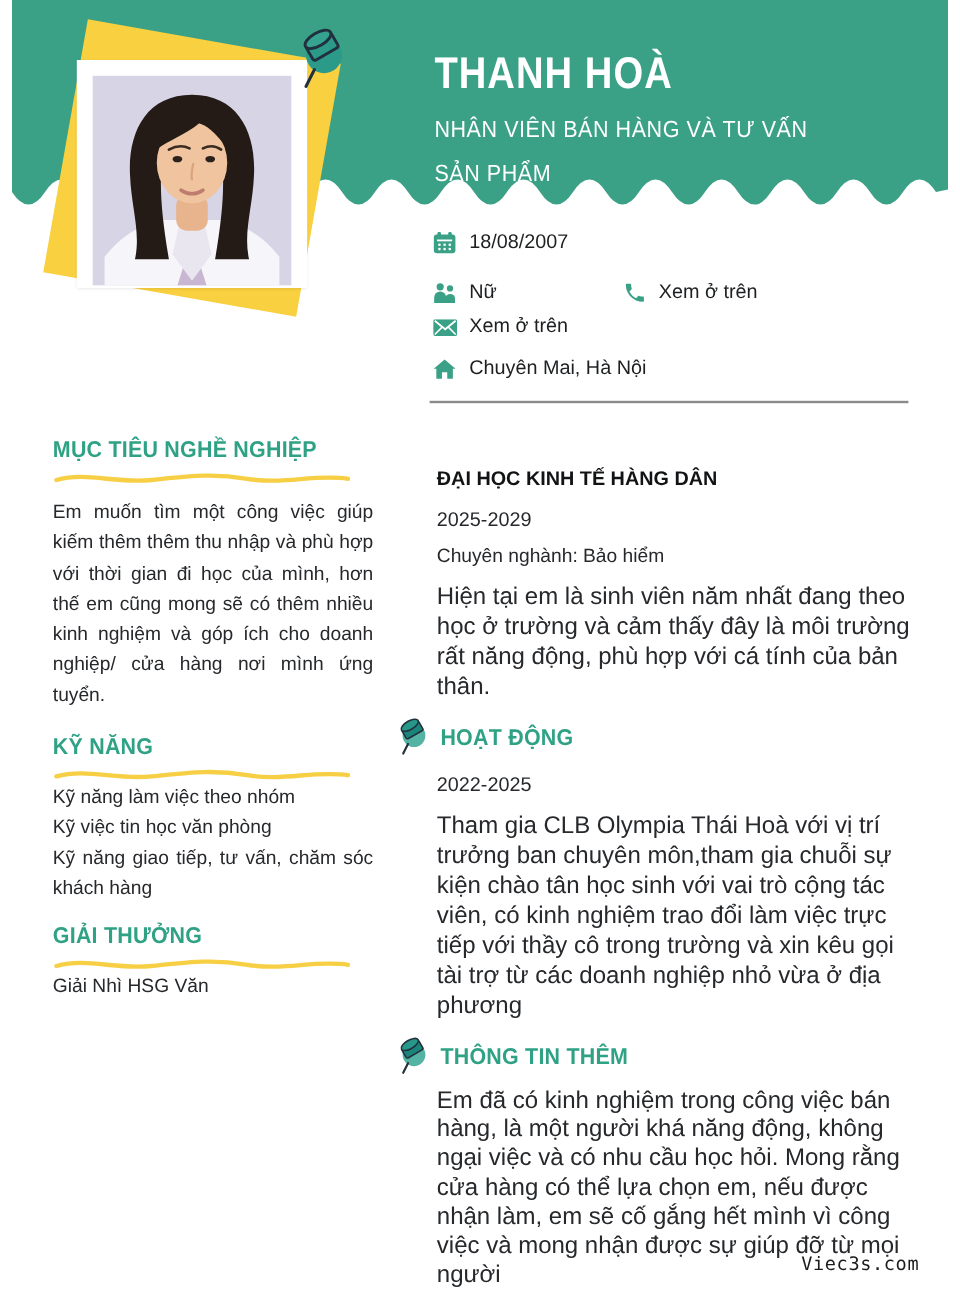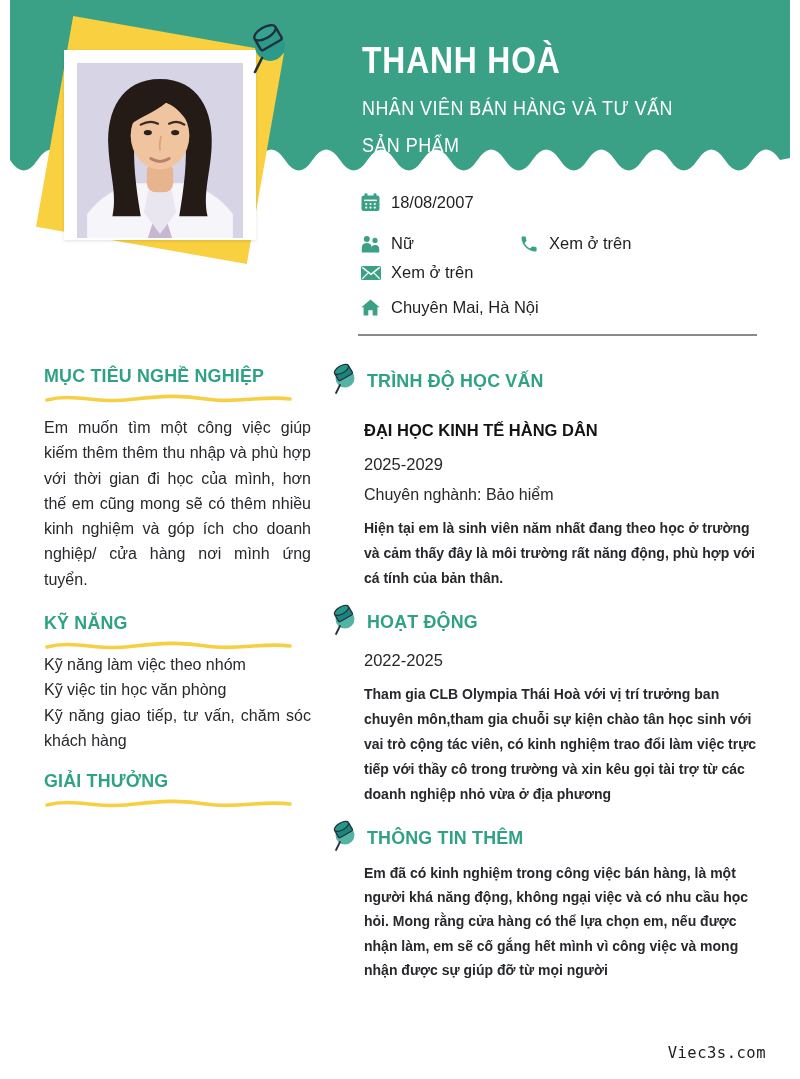--- a/index.html
+++ b/index.html
@@ -52,21 +52,21 @@
   .r-header{display:flex;align-items:flex-start;}
   .r-pin{width:28px;height:33px;flex:none;margin-top:-2px;}
   .r-title{
     display:inline-block;transform:scaleX(.94);transform-origin:left top;
     font-size:19px;font-weight:bold;color:#2fa286;white-space:nowrap;margin-left:9px;margin-top:6px;letter-spacing:.2px;
   }
   .r-content{margin-left:34px;}
   .r-school{font-size:16.5px;font-weight:bold;color:#121314;margin-top:26px;}
   .r-period{font-size:16.5px;margin-top:15px;color:#26282b;}
   .r-major{font-size:16px;margin-top:12px;color:#26282b;}
-  .r-desc{font-size:14px;line-height:25px;margin-top:12px;color:#26282b;font-weight:bold;}
+  .r-desc{font-size:20px;line-height:25px;margin-top:12px;color:#26282b;}
   .r-desc.tight{line-height:24.2px;margin-top:9px;}
   .r-sec{margin-top:14px;}
   
   .brand{
     position:absolute;right:34px;top:1044px;font-family:"DejaVu Sans Mono",monospace;
     font-size:15.5px;color:#1c1c1c;letter-spacing:.5px;
   }
 </style>
 </head>
 <body>
@@ -190,38 +190,28 @@
       <div class="skill-item">Kỹ năng làm việc theo nhóm</div>
       <div class="skill-item">Kỹ việc tin học văn phòng</div>
       <div class="skill-item">Kỹ năng giao tiếp, tư vấn, chăm sóc khách hàng</div>
     </div>
 
     <div class="sec-gap2">
       <span class="l-heading">GIẢI THƯỞNG</span>
       <svg class="squiggle" width="250" height="13" viewBox="0 0 250 13">
         <path d="M3,8 C28,1 52,11 82,8 C112,5 132,2 162,7 C192,12 218,3 246,7" stroke="#f7cf45" stroke-width="3.6" fill="none" stroke-linecap="round"></path>
       </svg>
+      <div class="skill-item">Giải Nhì HSG Văn</div>
     </div>
 
   </div>
 
   <div class="right-col">
 
     <div>
-      <div class="r-header">
-        <svg class="r-pin" viewBox="0 0 28 33">
-          <circle cx="15" cy="16" r="9.5" fill="#55b3a4"></circle>
-          <g transform="rotate(-30 13 10)">
-            <rect x="5" y="7" width="16" height="9" rx="1.5" fill="#1a857b" stroke="#23313d" stroke-width="1.3"></rect>
-            <ellipse cx="13" cy="7" rx="8" ry="3.6" fill="#27978a" stroke="#23313d" stroke-width="1.3"></ellipse>
-          </g>
-          <path d="M10,23 L6,31" stroke="#23313d" stroke-width="1.8" stroke-linecap="round"></path>
-        </svg>
-        <span class="r-title">TRÌNH ĐỘ HỌC VẤN</span>
-      </div>
       <div class="r-content">
         <div class="r-school">ĐẠI HỌC KINH TẾ HÀNG DÂN</div>
         <div class="r-period">2025-2029</div>
         <div class="r-major">Chuyên nghành: Bảo hiểm</div>
         <div class="r-desc">Hiện tại em là sinh viên năm nhất đang theo học ở trường và cảm thấy đây là môi trường rất năng động, phù hợp với cá tính của bản thân.</div>
       </div>
     </div>
 
     <div class="r-sec">
       <div class="r-header">

